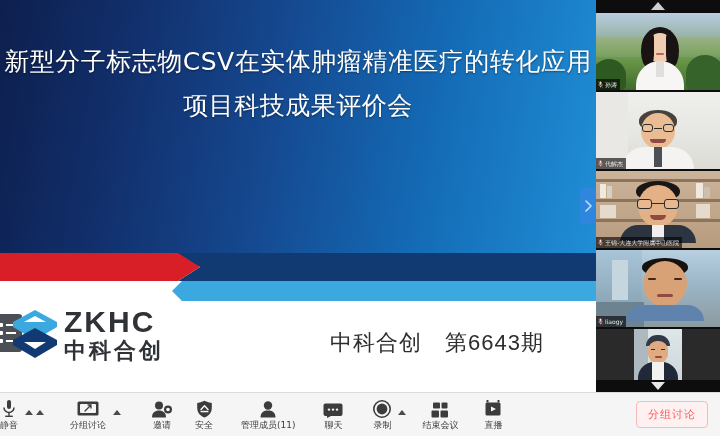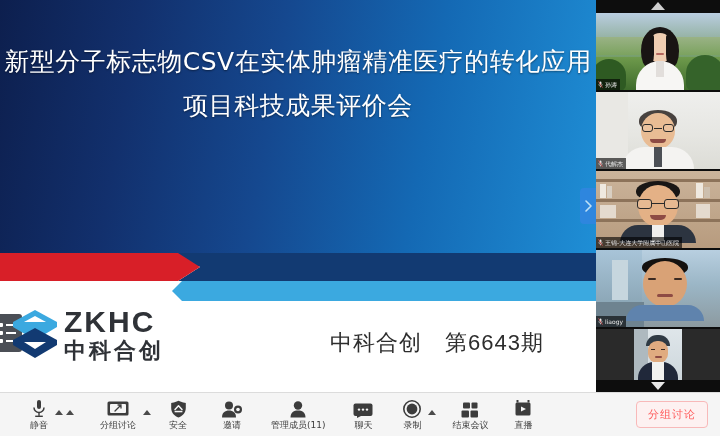--- a/index.html
+++ b/index.html
@@ -454,21 +454,21 @@
 
     <div class="strip-scroll-down">
       <svg width="16" height="8" viewBox="0 0 16 8">
         <path d="M1 0 L15 0 L8 8 Z" fill="#e8e8e8"></path>
       </svg>
     </div>
   </div>
 
   <div id="toolbar">
 
-    <div class="tb-item" style="padding-left:30px;">
+    <div class="tb-item" style="padding-left:0;">
       <div class="tb-icon">
         <svg width="14" height="19" viewBox="0 0 14 19">
           <rect x="5" y="1" width="4" height="9" rx="2" fill="#3c3c3c"></rect>
           <path d="M2 8.5 a5 5 0 0 0 10 0" fill="none" stroke="#3c3c3c" stroke-width="1.5"></path>
           <rect x="6.3" y="13.5" width="1.4" height="3.4" fill="#3c3c3c"></rect>
           <rect x="3.2" y="16.6" width="7.6" height="1.4" fill="#3c3c3c"></rect>
         </svg>
       </div>
       <div class="tb-label">静音</div>
     </div>
@@ -487,41 +487,41 @@
           <rect x="3" y="3" width="16" height="9" rx="1" fill="#f5f5f5"></rect>
           <path d="M8 10 L14 4 M11 4 L14 4 L14 7" fill="none" stroke="#3c3c3c" stroke-width="1.3" stroke-linecap="round"></path>
         </svg>
       </div>
       <div class="tb-label">分组讨论</div>
     </div>
     <div class="caret-wrap">
         <div class="caret"></div>
       </div>
 
-    <div class="tb-item" style="margin-left:10px;">
-      <div class="tb-icon">
-        <svg width="17" height="18" viewBox="0 0 17 18">
-          <path d="M8.5 0.8 C5 2.4 2 3 1.2 3 L1.2 8 C1.2 13 5 16.4 8.5 17.4 C12 16.4 15.8 13 15.8 8 L15.8 3 C15 3 12 2.4 8.5 0.8 Z" fill="#3c3c3c"></path>
-          <path d="M5 9.5 L8.5 5.8 L12 9.5" fill="none" stroke="#f5f5f5" stroke-width="1.5" stroke-linecap="round" stroke-linejoin="round"></path>
-          <rect x="4.6" y="10.8" width="7.8" height="1.5" fill="#f5f5f5"></rect>
-        </svg>
-      </div>
-      <div class="tb-label">安全</div>
-    </div>
-
     <div class="tb-item" style="margin-left:22px;">
       <div class="tb-icon">
         <svg width="22" height="17" viewBox="0 0 22 17">
           <circle cx="8" cy="4.5" r="4" fill="#3c3c3c"></circle>
           <path d="M1 16.5 C1 11.5 4 9.5 8 9.5 C12 9.5 15 11.5 15 16.5 Z" fill="#3c3c3c"></path>
           <circle cx="17" cy="8.5" r="4" fill="#3c3c3c"></circle>
           <circle cx="17" cy="8.5" r="1.8" fill="#f5f5f5"></circle>
         </svg>
       </div>
       <div class="tb-label">邀请</div>
+    </div>
+
+    <div class="tb-item" style="margin-left:10px;">
+      <div class="tb-icon">
+        <svg width="17" height="18" viewBox="0 0 17 18">
+          <path d="M8.5 0.8 C5 2.4 2 3 1.2 3 L1.2 8 C1.2 13 5 16.4 8.5 17.4 C12 16.4 15.8 13 15.8 8 L15.8 3 C15 3 12 2.4 8.5 0.8 Z" fill="#3c3c3c"></path>
+          <path d="M5 9.5 L8.5 5.8 L12 9.5" fill="none" stroke="#f5f5f5" stroke-width="1.5" stroke-linecap="round" stroke-linejoin="round"></path>
+          <rect x="4.6" y="10.8" width="7.8" height="1.5" fill="#f5f5f5"></rect>
+        </svg>
+      </div>
+      <div class="tb-label">安全</div>
     </div>
 
     <div class="tb-item" style="margin-left:16px;">
       <div class="tb-icon">
         <svg width="18" height="17" viewBox="0 0 18 17">
           <circle cx="9" cy="4.5" r="4.2" fill="#3c3c3c"></circle>
           <path d="M1.5 16.5 C1.5 11.2 5 9.5 9 9.5 C13 9.5 16.5 11.2 16.5 16.5 Z" fill="#3c3c3c"></path>
         </svg>
       </div>
       <div class="tb-label">管理成员(11)</div>

